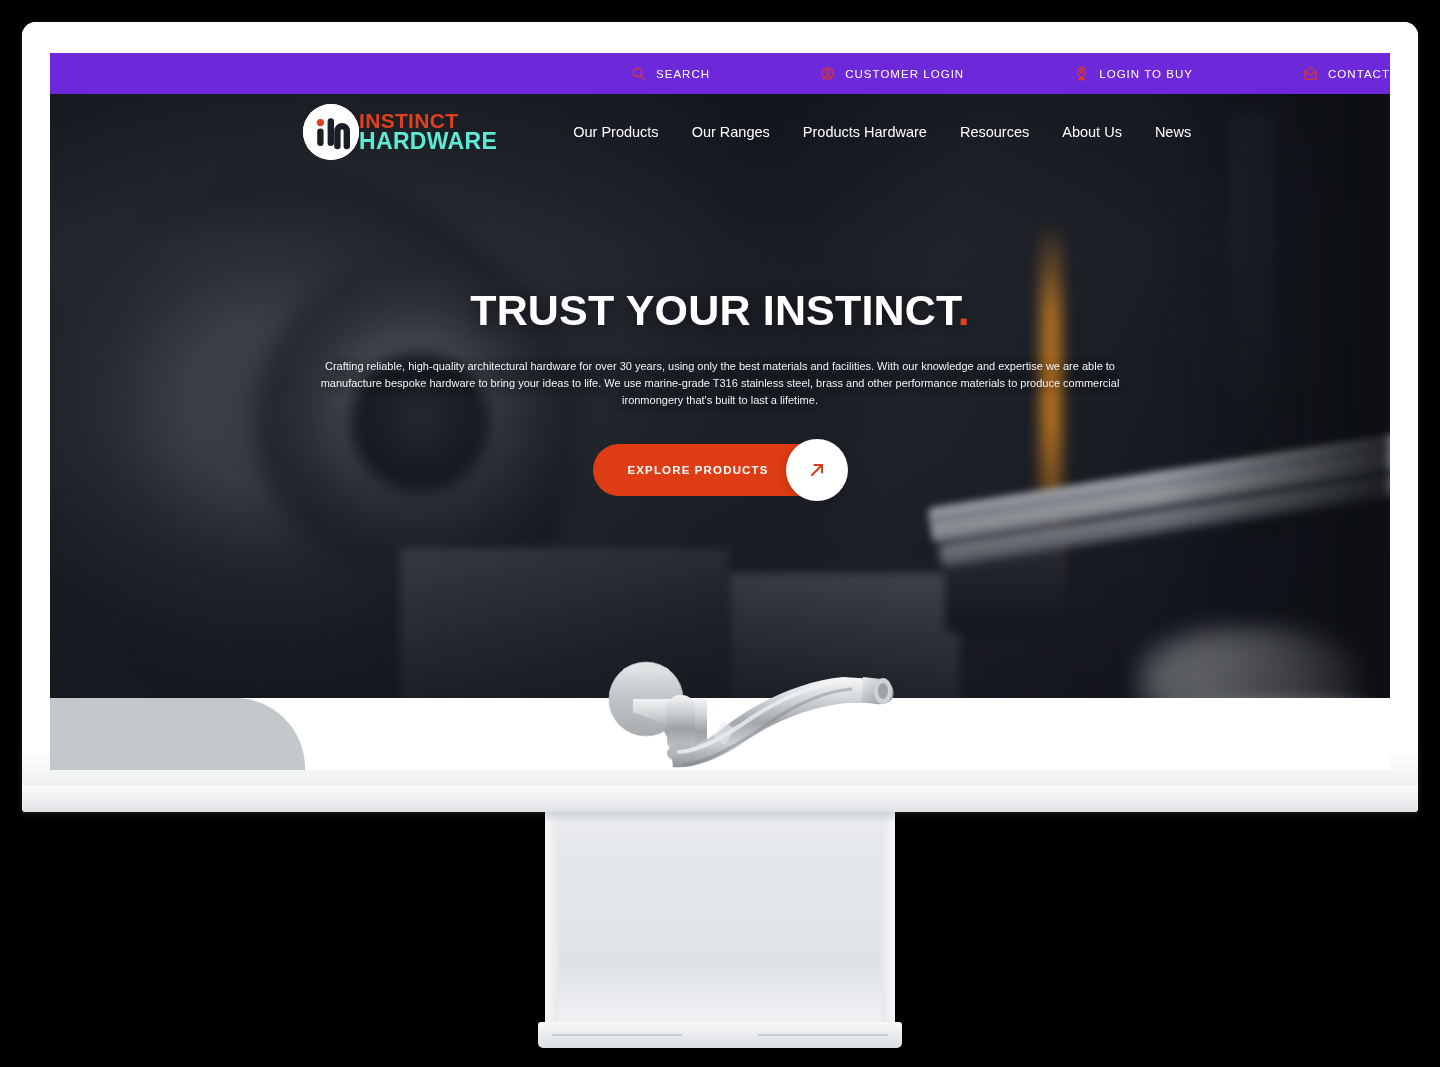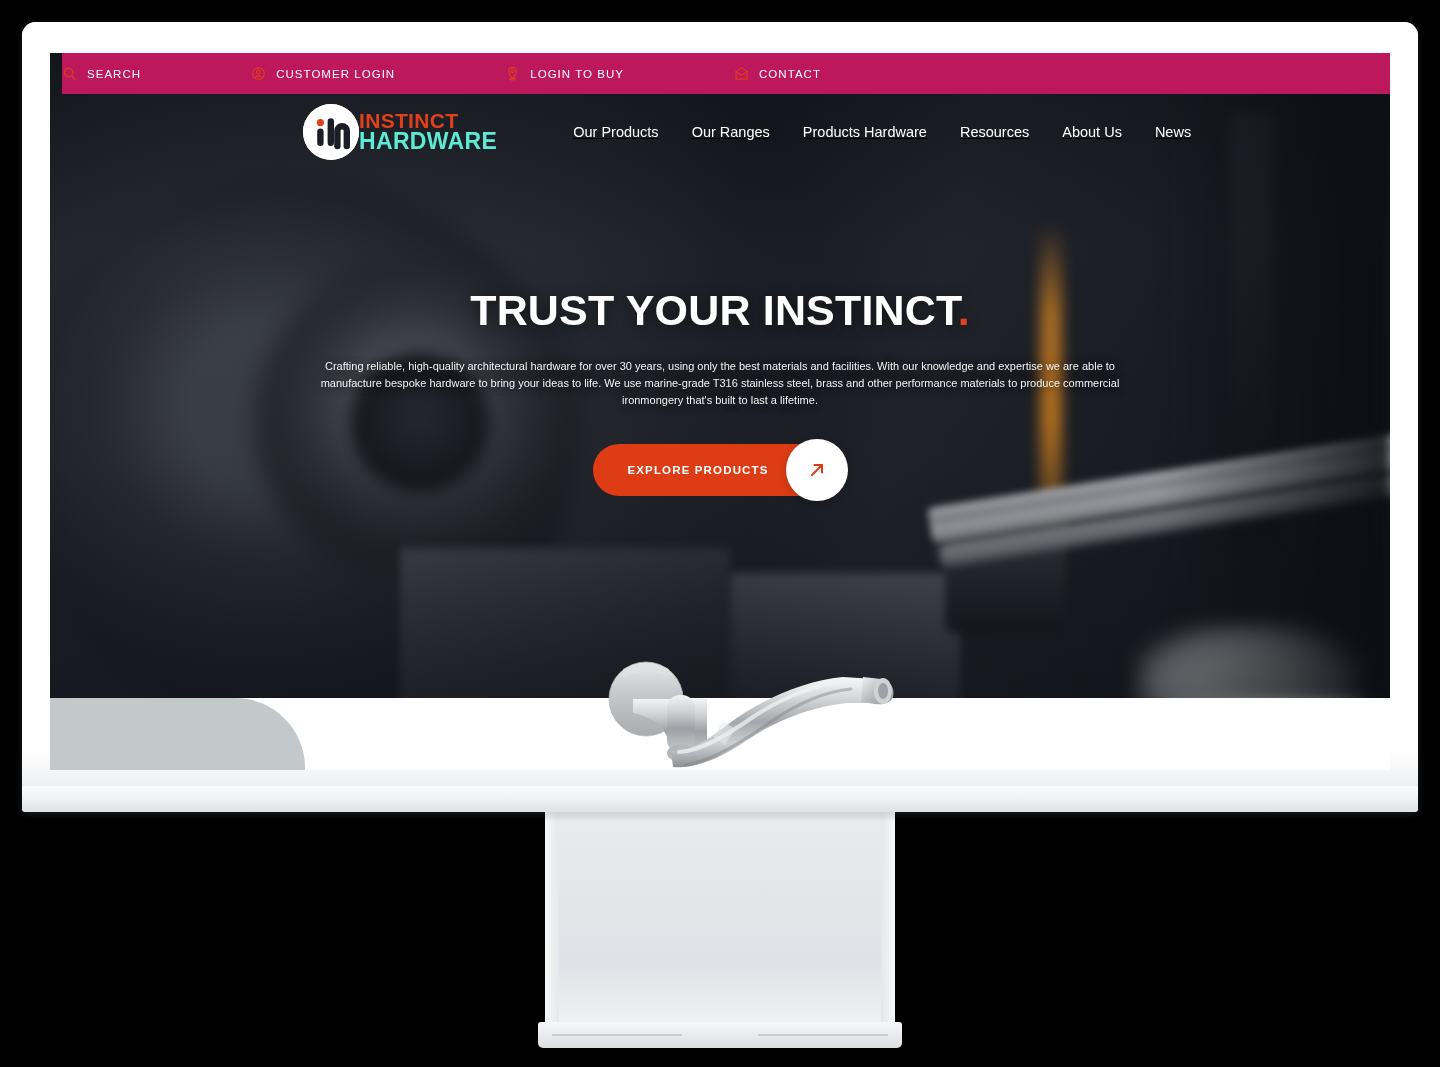--- a/index.html
+++ b/index.html
@@ -102,27 +102,27 @@
     top: 12px;
     height: 2px;
     background: #c9ccd1;
   }
   .stand-base-line.l { left: 14px; width: 130px; }
   .stand-base-line.r { right: 14px; width: 130px; }
 
   
   .utility-bar {
     position: absolute;
-    left: 12px; top: 0;
+    left: 0; top: 0;
     width: 100%;
     height: 41px;
-    background: #be185d;
+    background: #6d28d9;
     display: flex;
     align-items: center;
-    justify-content: flex-start;
+    justify-content: flex-end;
     gap: 110px;
     z-index: 6;
   }
   .util-link {
     display: flex;
     align-items: center;
     gap: 10px;
     color: #ffffff;
     font-size: 11.5px;
     letter-spacing: 0.09em;
@@ -286,21 +286,20 @@
     color: #5eead4;
     font-size: 23px;
     font-weight: 700;
     letter-spacing: 0.015em;
   }
   .main-nav {
     display: flex;
     align-items: center;
     gap: 33px;
     margin-left: 76px;
-    text-decoration: underline;
   }
   .nav-item {
     color: #ffffff;
     font-size: 14.5px;
     font-weight: 400;
     cursor: pointer;
     white-space: nowrap;
   }
 
   

